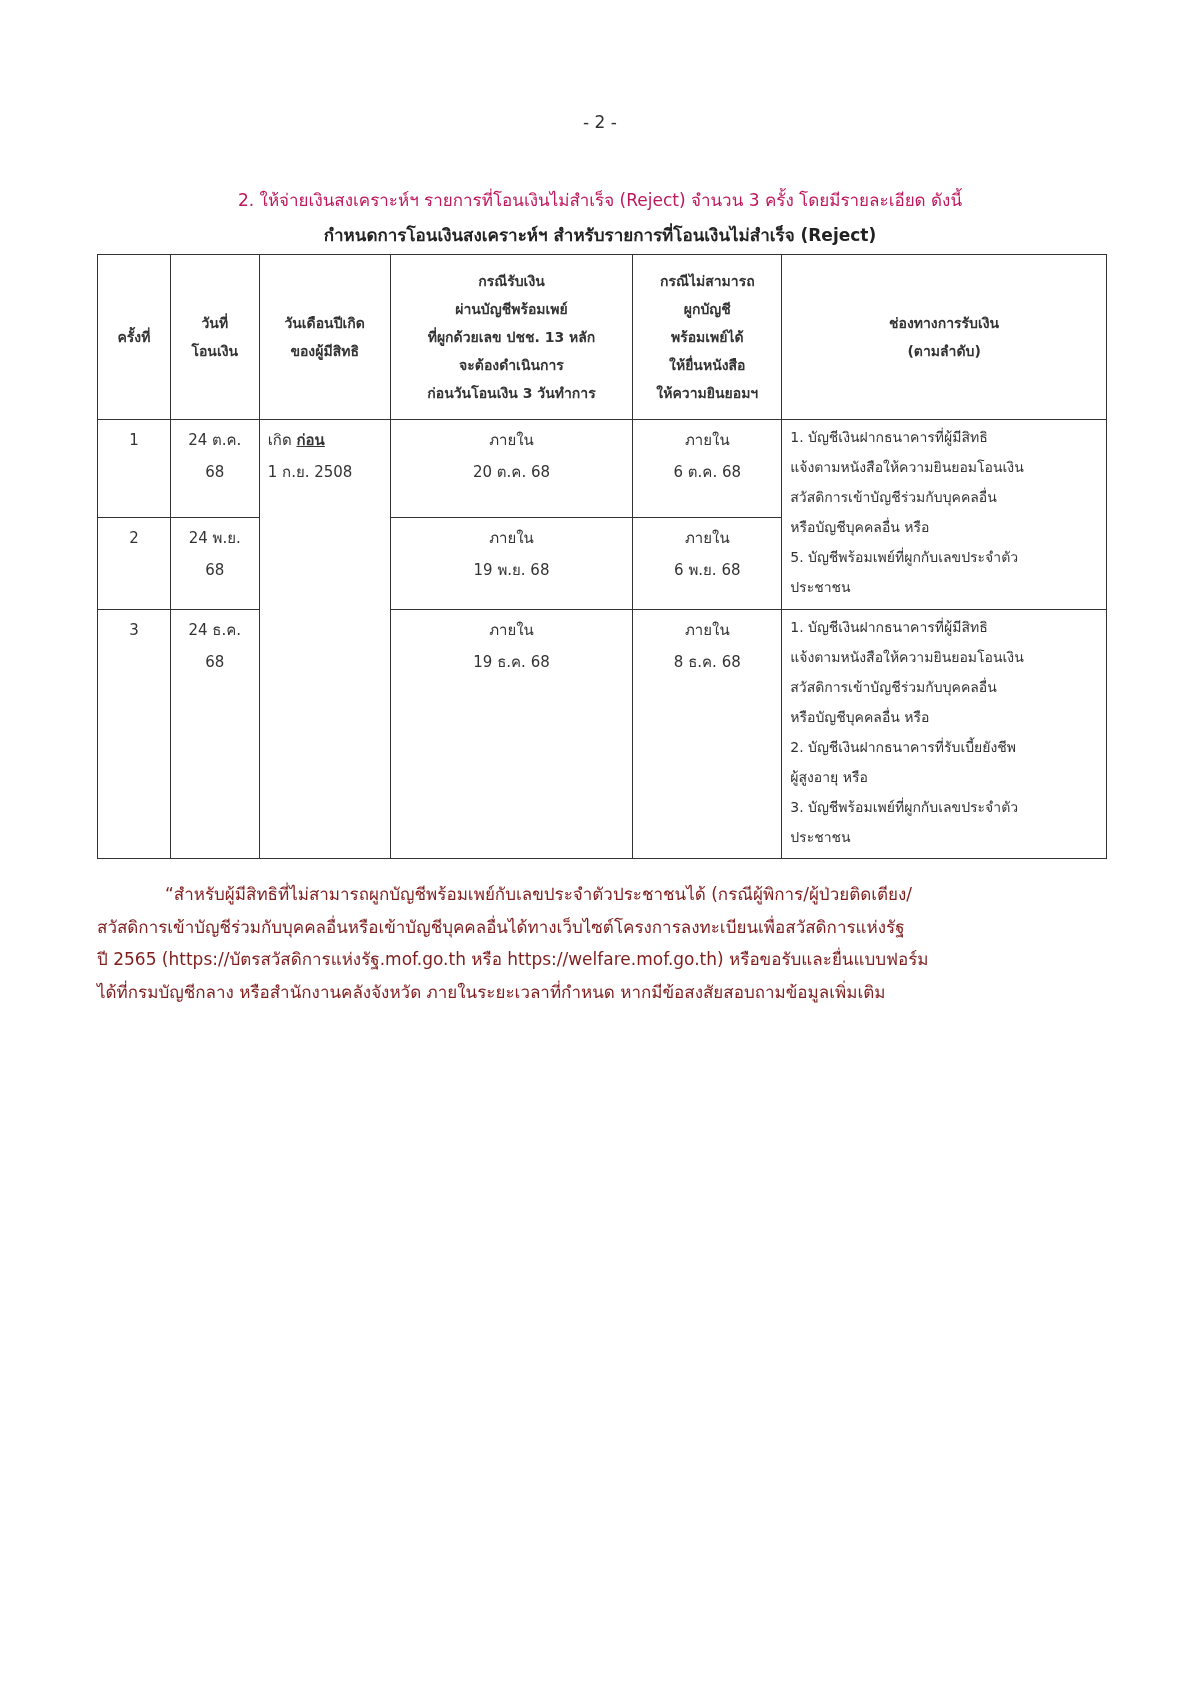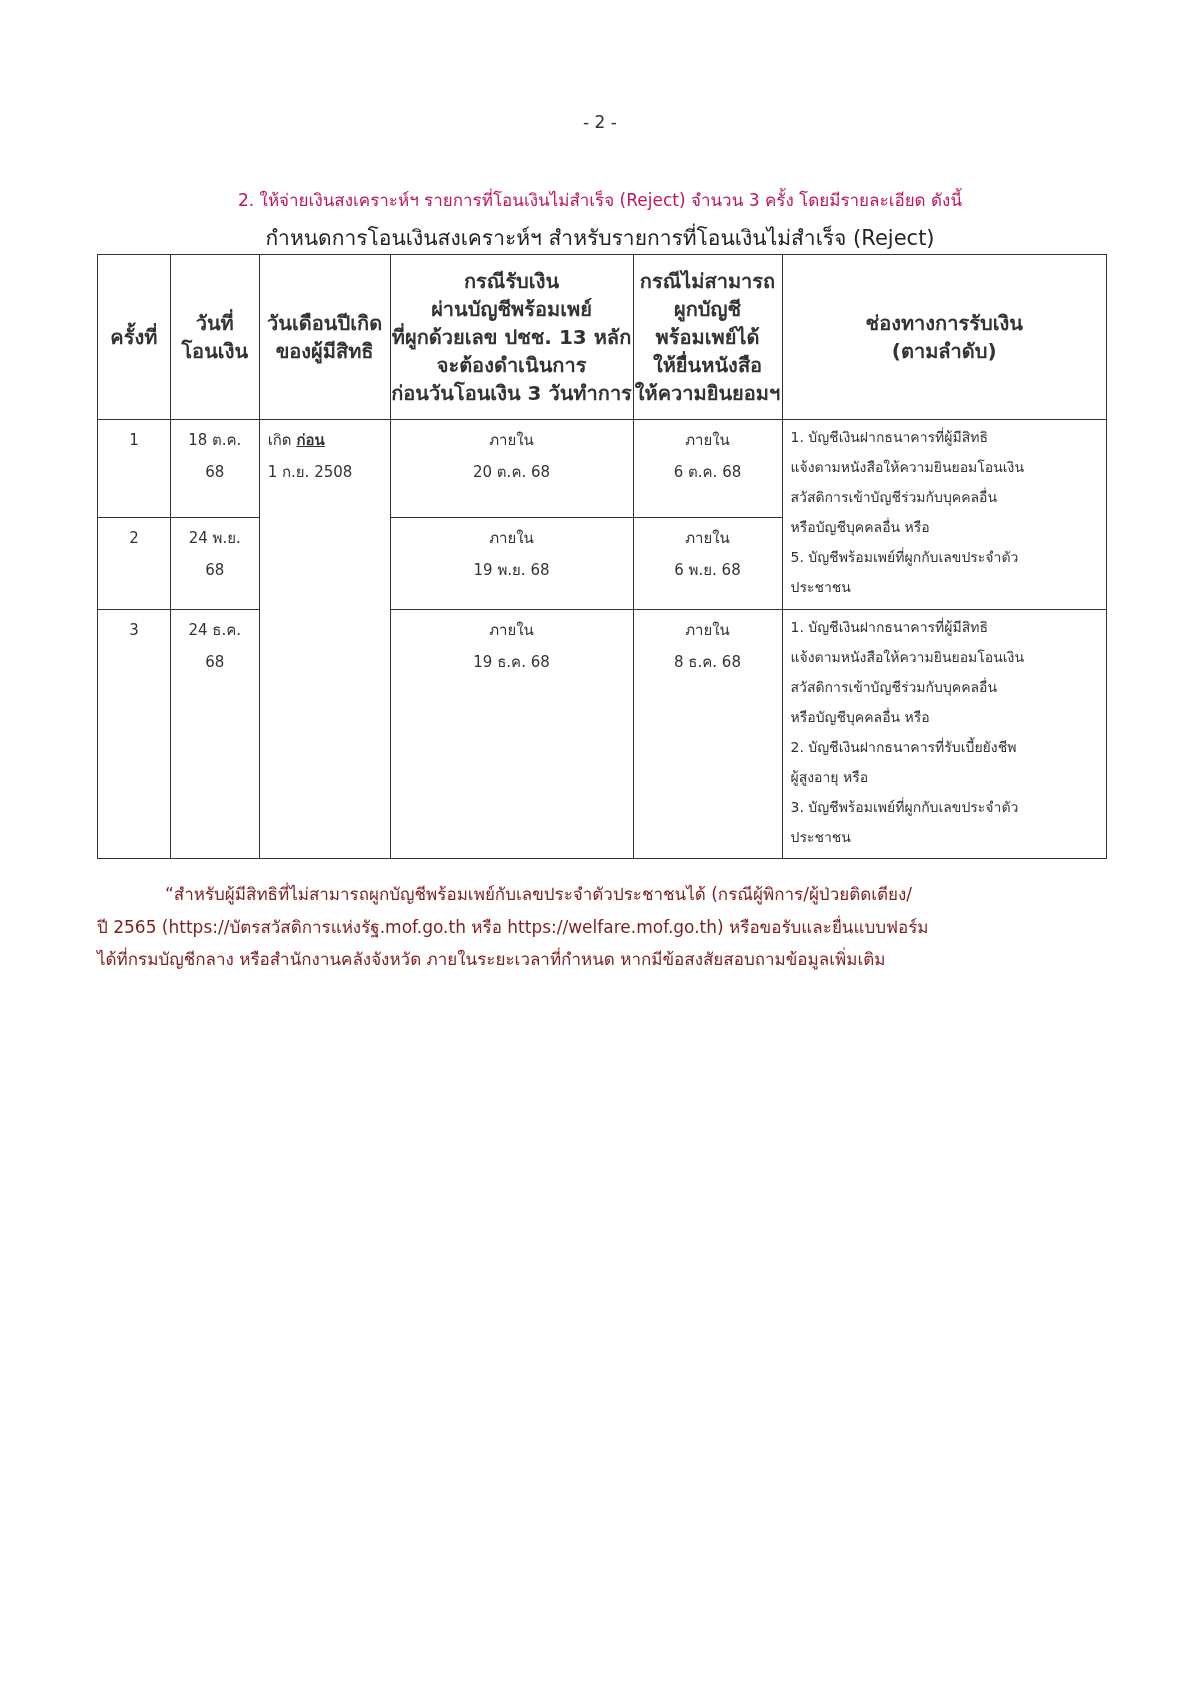--- a/index.html
+++ b/index.html
@@ -3,27 +3,27 @@
 <meta charset="utf-8">
 <style>
   html, body { margin: 0; padding: 0; background: #ffffff; }
   body { width: 1200px; height: 1704px; position: relative; overflow: hidden;
          font-family: "DejaVu Sans", "Liberation Sans", sans-serif; color: #222; }
   .page-num { position: absolute; top: 112px; left: 0; width: 1200px; text-align: center;
               font-size: 17px; color: #333; }
   .intro { position: absolute; top: 186px; left: 100px; width: 1000px; text-align: center;
            font-size: 17px; color: #be185d; white-space: nowrap; }
   .heading { position: absolute; top: 221px; left: 100px; width: 1000px; text-align: center;
-             font-size: 21px; font-weight: normal; color: #222; white-space: nowrap; }
+             font-size: 17px; font-weight: bold; color: #222; white-space: nowrap; }
   table.sched { position: absolute; top: 254px; left: 97px; width: 1010px;
                 border-collapse: collapse; font-size: 15px; color: #333; }
   table.sched td, table.sched th { border: 1.5px solid #333; vertical-align: top;
                 padding: 0; line-height: 32px; }
   table.sched th { font-weight: bold; vertical-align: middle; text-align: center;
-                   line-height: 28px; height: 164px; font-size: 20px; }
+                   line-height: 28px; height: 164px; font-size: 14px; }
   table.sched td.c { text-align: center; padding-top: 4px; }
   table.sched td.l { text-align: left; padding: 4px 6px 0 8px; }
   table.sched td.ch { text-align: left; padding: 2px 6px 0 8px; font-size: 14px; line-height: 30px; }
   .u { text-decoration: underline; font-weight: bold; }
   .line { display: block; white-space: nowrap; }
   .para { position: absolute; top: 878px; left: 97px; width: 1010px; font-size: 17px;
           line-height: 32.5px; color: #7f1d1d; }
   .para .line { white-space: nowrap; }
   .para .first { padding-left: 68px; }
 </style>
@@ -75,21 +75,21 @@
         <span class="line">(ตามลำดับ)</span>
       </th>
     </tr>
   </thead>
   <tbody>
     <tr style="height:98px">
       <td class="c">
         <span class="line">1</span>
       </td>
       <td class="c">
-        <span class="line">18 ต.ค.</span>
+        <span class="line">24 ต.ค.</span>
         <span class="line">68</span>
       </td>
       <td class="l" rowspan="3">
         <span class="line"><span>เกิด</span> <span class="u">ก่อน</span></span>
         <span class="line">1 ก.ย. 2508</span>
       </td>
       <td class="c">
         <span class="line">ภายใน</span>
         <span class="line">20 ต.ค. 68</span>
       </td>
@@ -148,15 +148,16 @@
         <span class="line">ผู้สูงอายุ หรือ</span>
         <span class="line">3. บัญชีพร้อมเพย์ที่ผูกกับเลขประจำตัว</span>
         <span class="line">ประชาชน</span>
       </td>
     </tr>
   </tbody>
 </table>
 
 <div class="para">
   <span class="line first">“สำหรับผู้มีสิทธิที่ไม่สามารถผูกบัญชีพร้อมเพย์กับเลขประจำตัวประชาชนได้ (กรณีผู้พิการ/ผู้ป่วยติดเตียง/</span>
+  <span class="line">สวัสดิการเข้าบัญชีร่วมกับบุคคลอื่นหรือเข้าบัญชีบุคคลอื่นได้ทางเว็บไซต์โครงการลงทะเบียนเพื่อสวัสดิการแห่งรัฐ</span>
   <span class="line">ปี 2565 (https://บัตรสวัสดิการแห่งรัฐ.mof.go.th หรือ https://welfare.mof.go.th) หรือขอรับและยื่นแบบฟอร์ม</span>
   <span class="line">ได้ที่กรมบัญชีกลาง หรือสำนักงานคลังจังหวัด ภายในระยะเวลาที่กำหนด หากมีข้อสงสัยสอบถามข้อมูลเพิ่มเติม</span>
 </div>
 
 </body></html>

